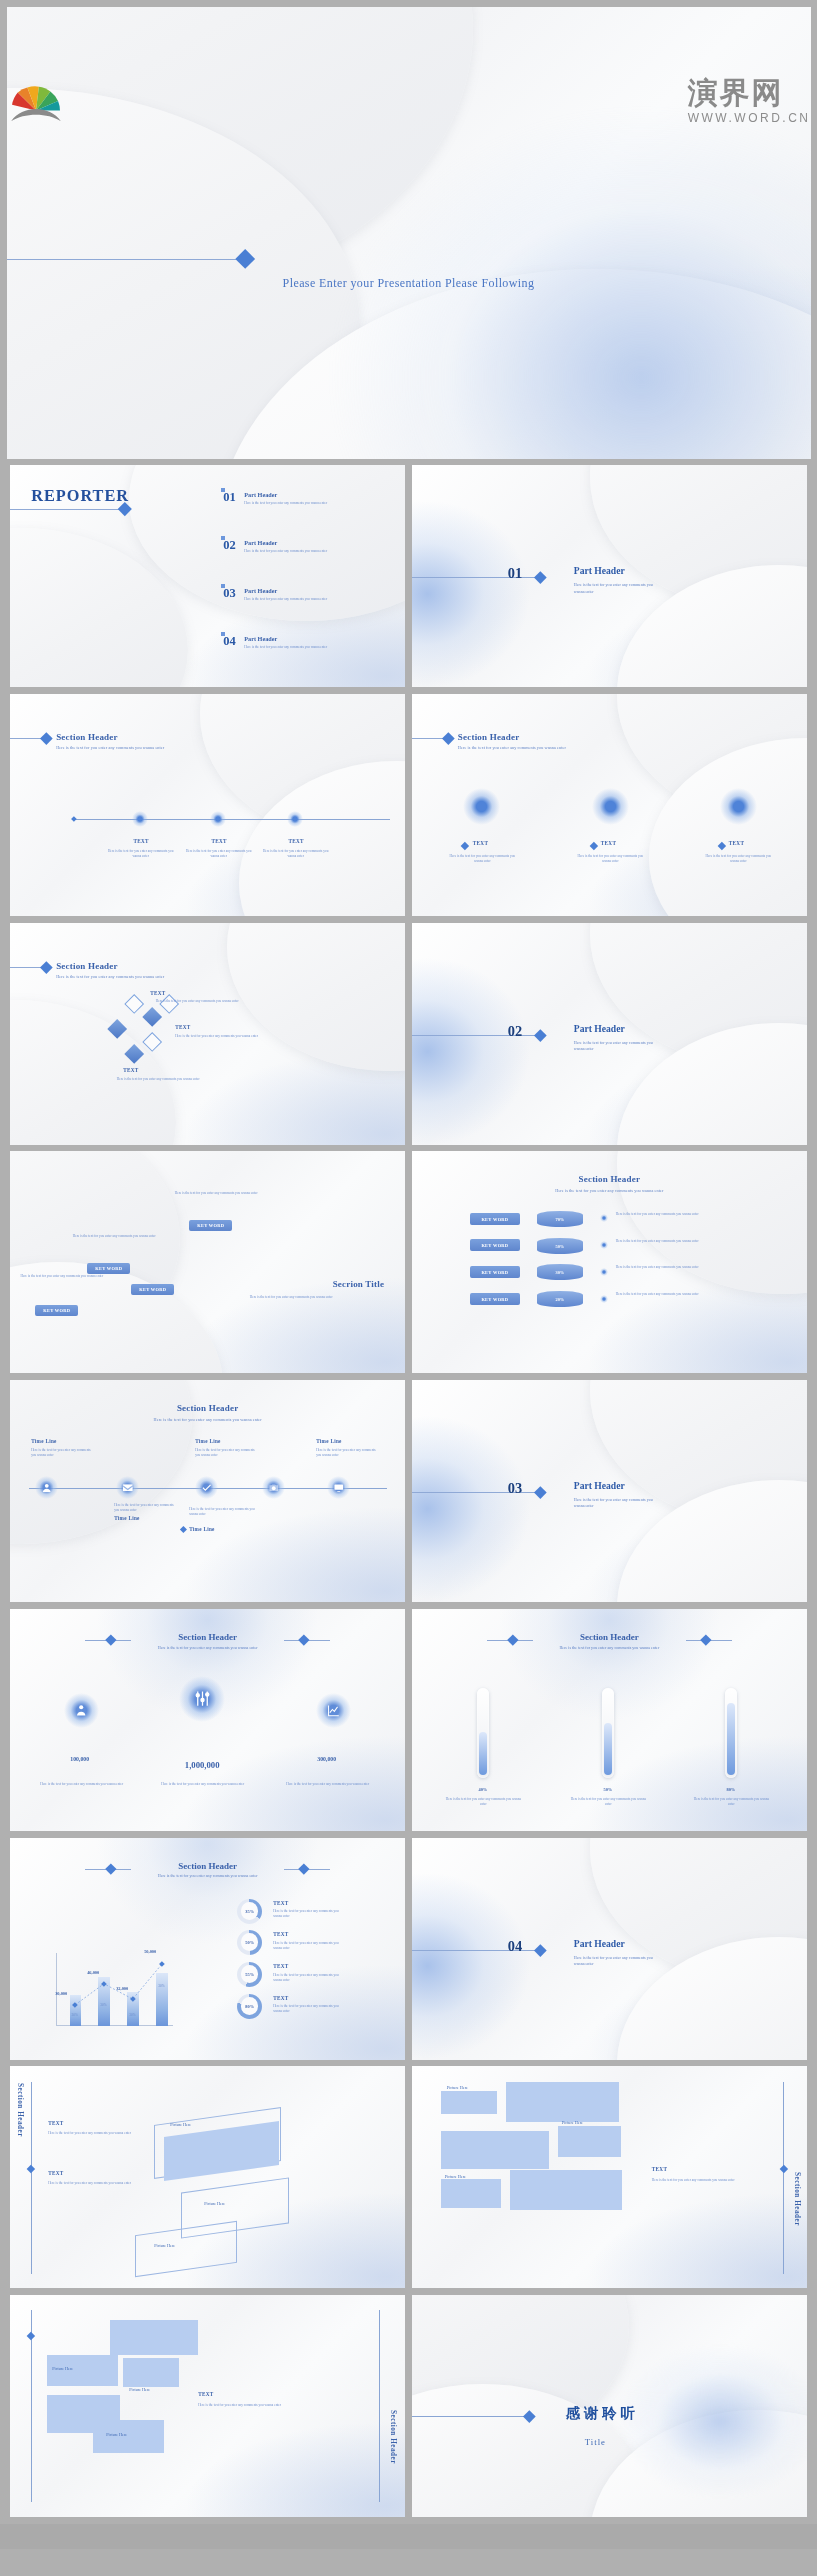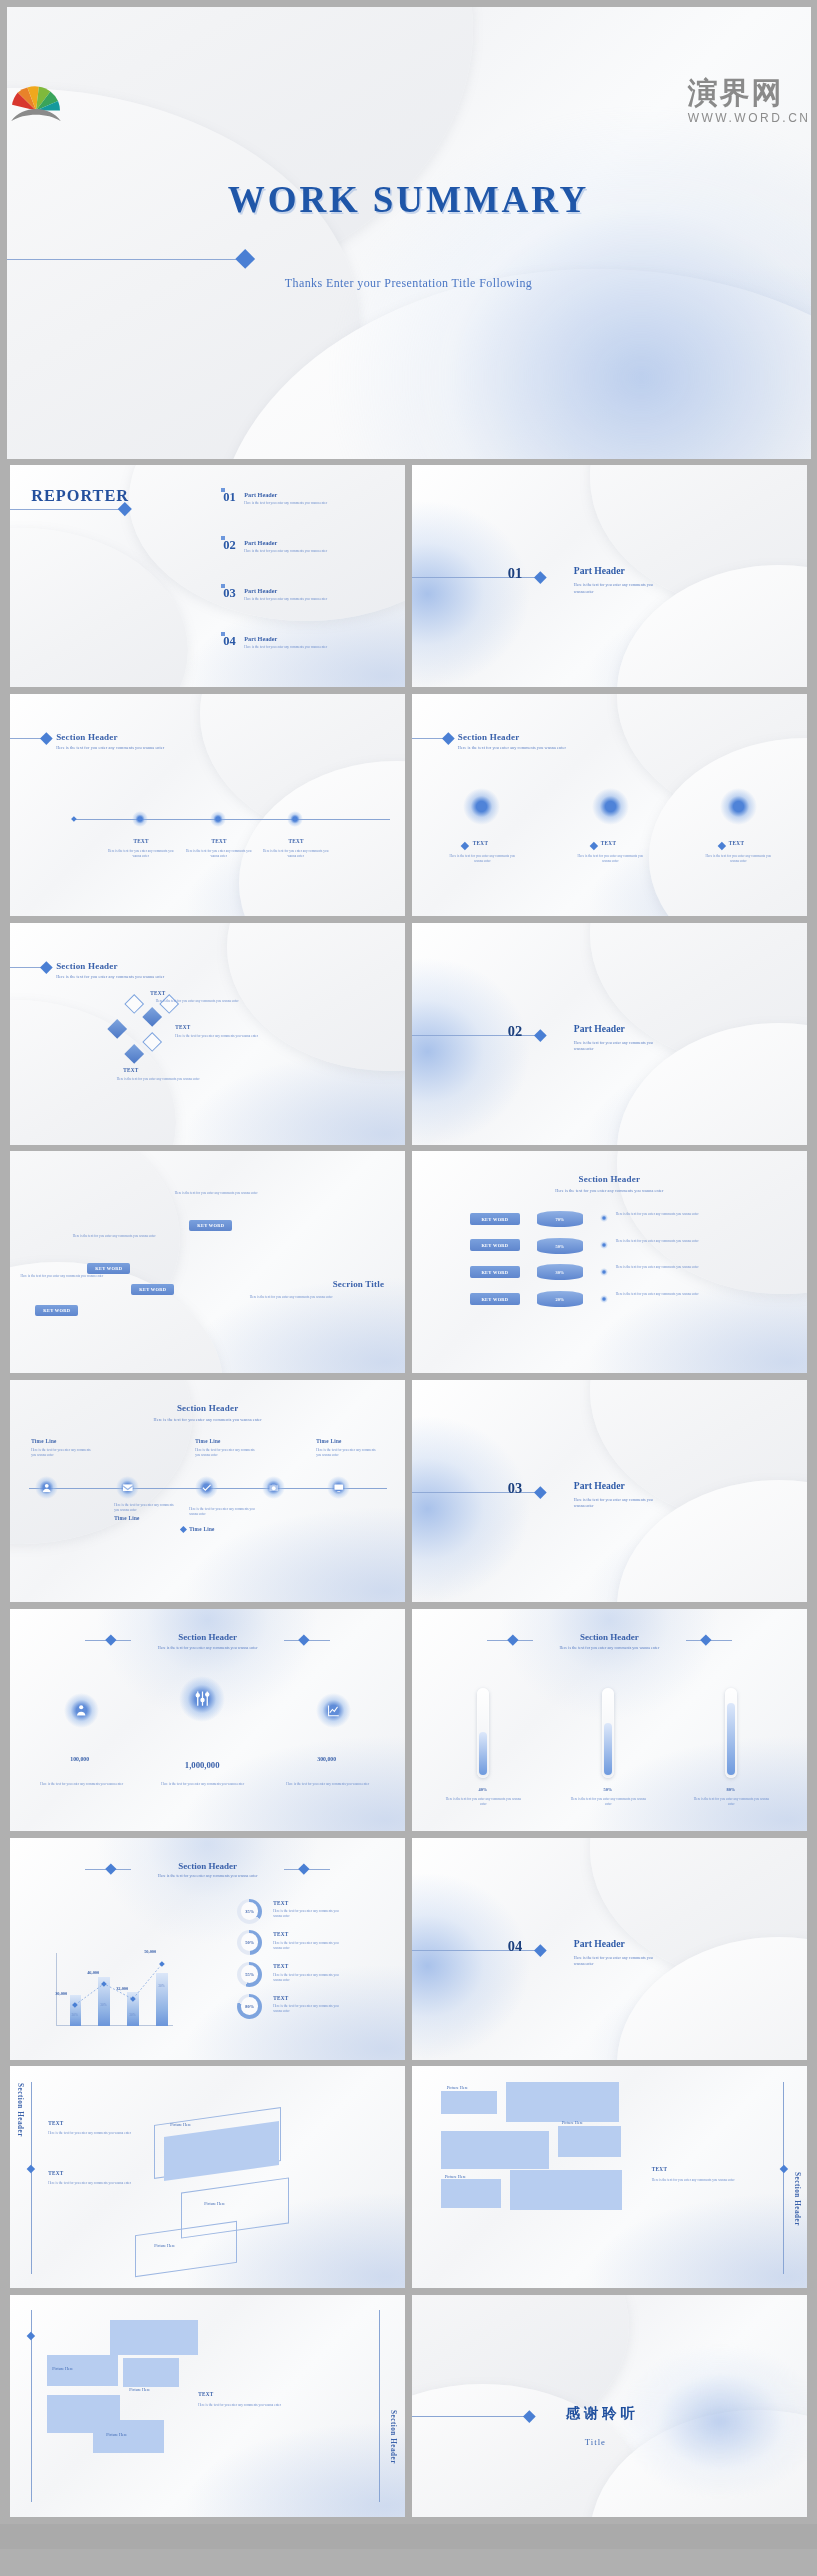--- a/index.html
+++ b/index.html
@@ -178,24 +178,23 @@
           </g>
           <path d="M4 45 C16 28 44 28 56 45 C42 36 18 36 4 45 Z" fill="#8a8a8a"></path>
         </svg>
       </div>
       <div class="logo-text">
         <div class="logo-cn">演界网</div>
         <div class="logo-url">WWW.WORD.CN</div>
       </div>
     </div>
 
-    <div class="cover-title">WORK SUMMARY</div>
     <div class="cover-rule"></div>
     <div class="cover-dia"></div>
-    <div class="cover-sub">Thanks Enter your Presentation Title Following</div>
+    <div class="cover-sub">Please Enter your Presentation Please Following</div>
   </div>
 
   <div class="row">
 
     <div class="slide half">
       <div class="bg-paper"></div>
       <div class="wave" style="left:-40%;top:28%;width:85%;height:110%;"></div>
       <div class="wave" style="left:30%;top:-40%;width:90%;height:110%;"></div>
       <div class="content-title">REPORTER</div>
       <div class="content-rule"></div>

